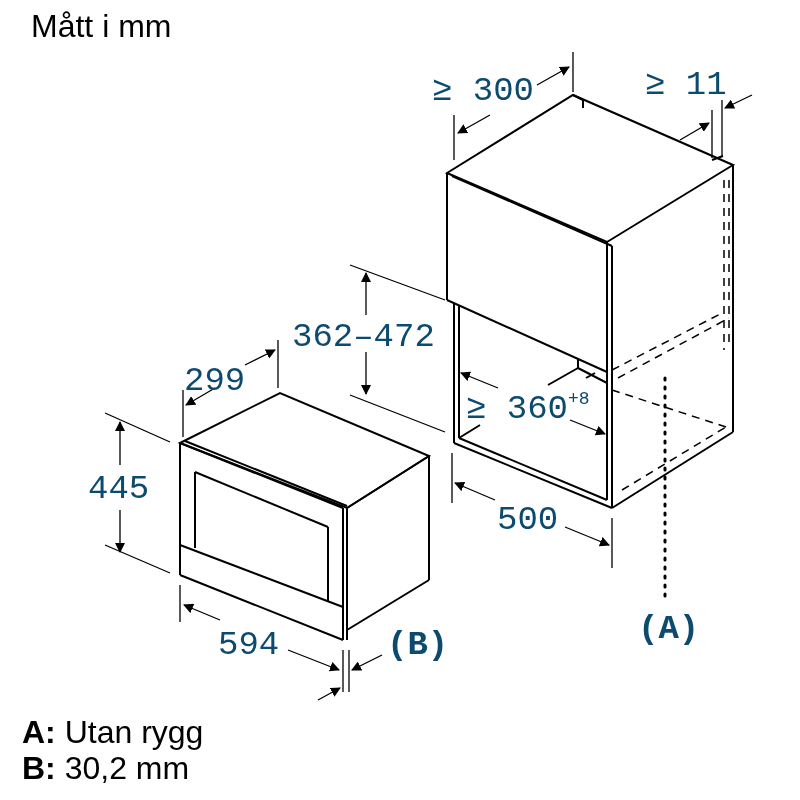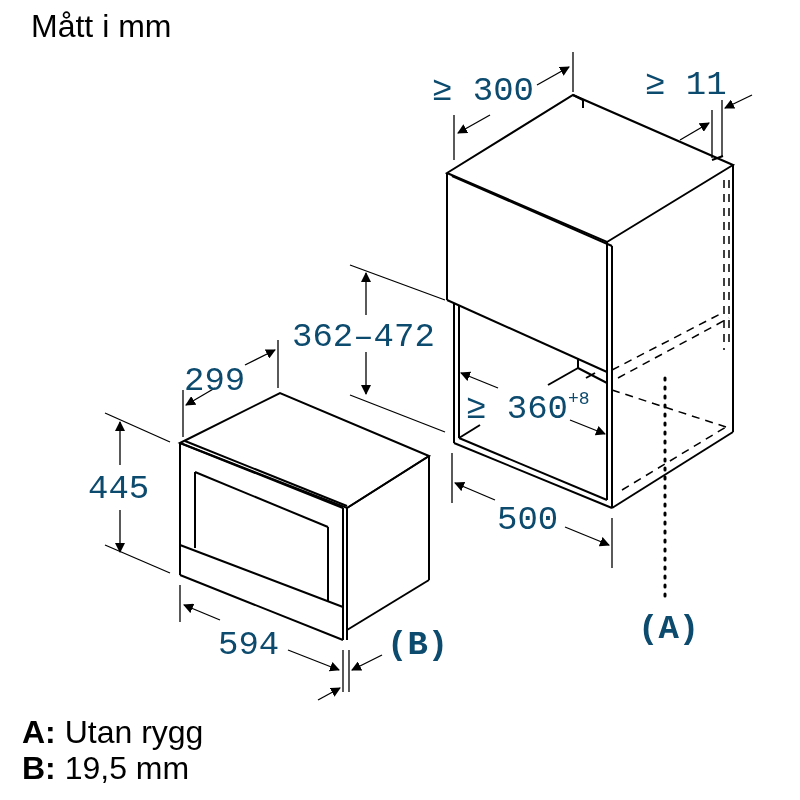--- a/index.html
+++ b/index.html
@@ -134,13 +134,13 @@
 <div class="lbl" style="left:292px; top:320px;">362–472</div>
 <div class="lbl" style="left:466px; top:392px;"><span>≥ 360</span><sup>+8</sup></div>
 <div class="lbl" style="left:497px; top:503px;">500</div>
 <div class="lbl" style="left:184px; top:364px;">299</div>
 <div class="lbl" style="left:88px; top:472px;">445</div>
 <div class="lbl" style="left:218px; top:628px;">594</div>
 <div class="lbl" style="left:387px; top:628px;"><span class="bold">(B)</span></div>
 <div class="lbl" style="left:638px; top:612px;"><span class="bold">(A)</span></div>
 
 <div class="legend" style="top:716px;"><b>A:</b> <span>Utan rygg</span></div>
-<div class="legend" style="top:752px;"><b>B:</b> <span>19,5 mm</span></div>
+<div class="legend" style="top:752px;"><b>B:</b> <span>30,2 mm</span></div>
 
 </body></html>

